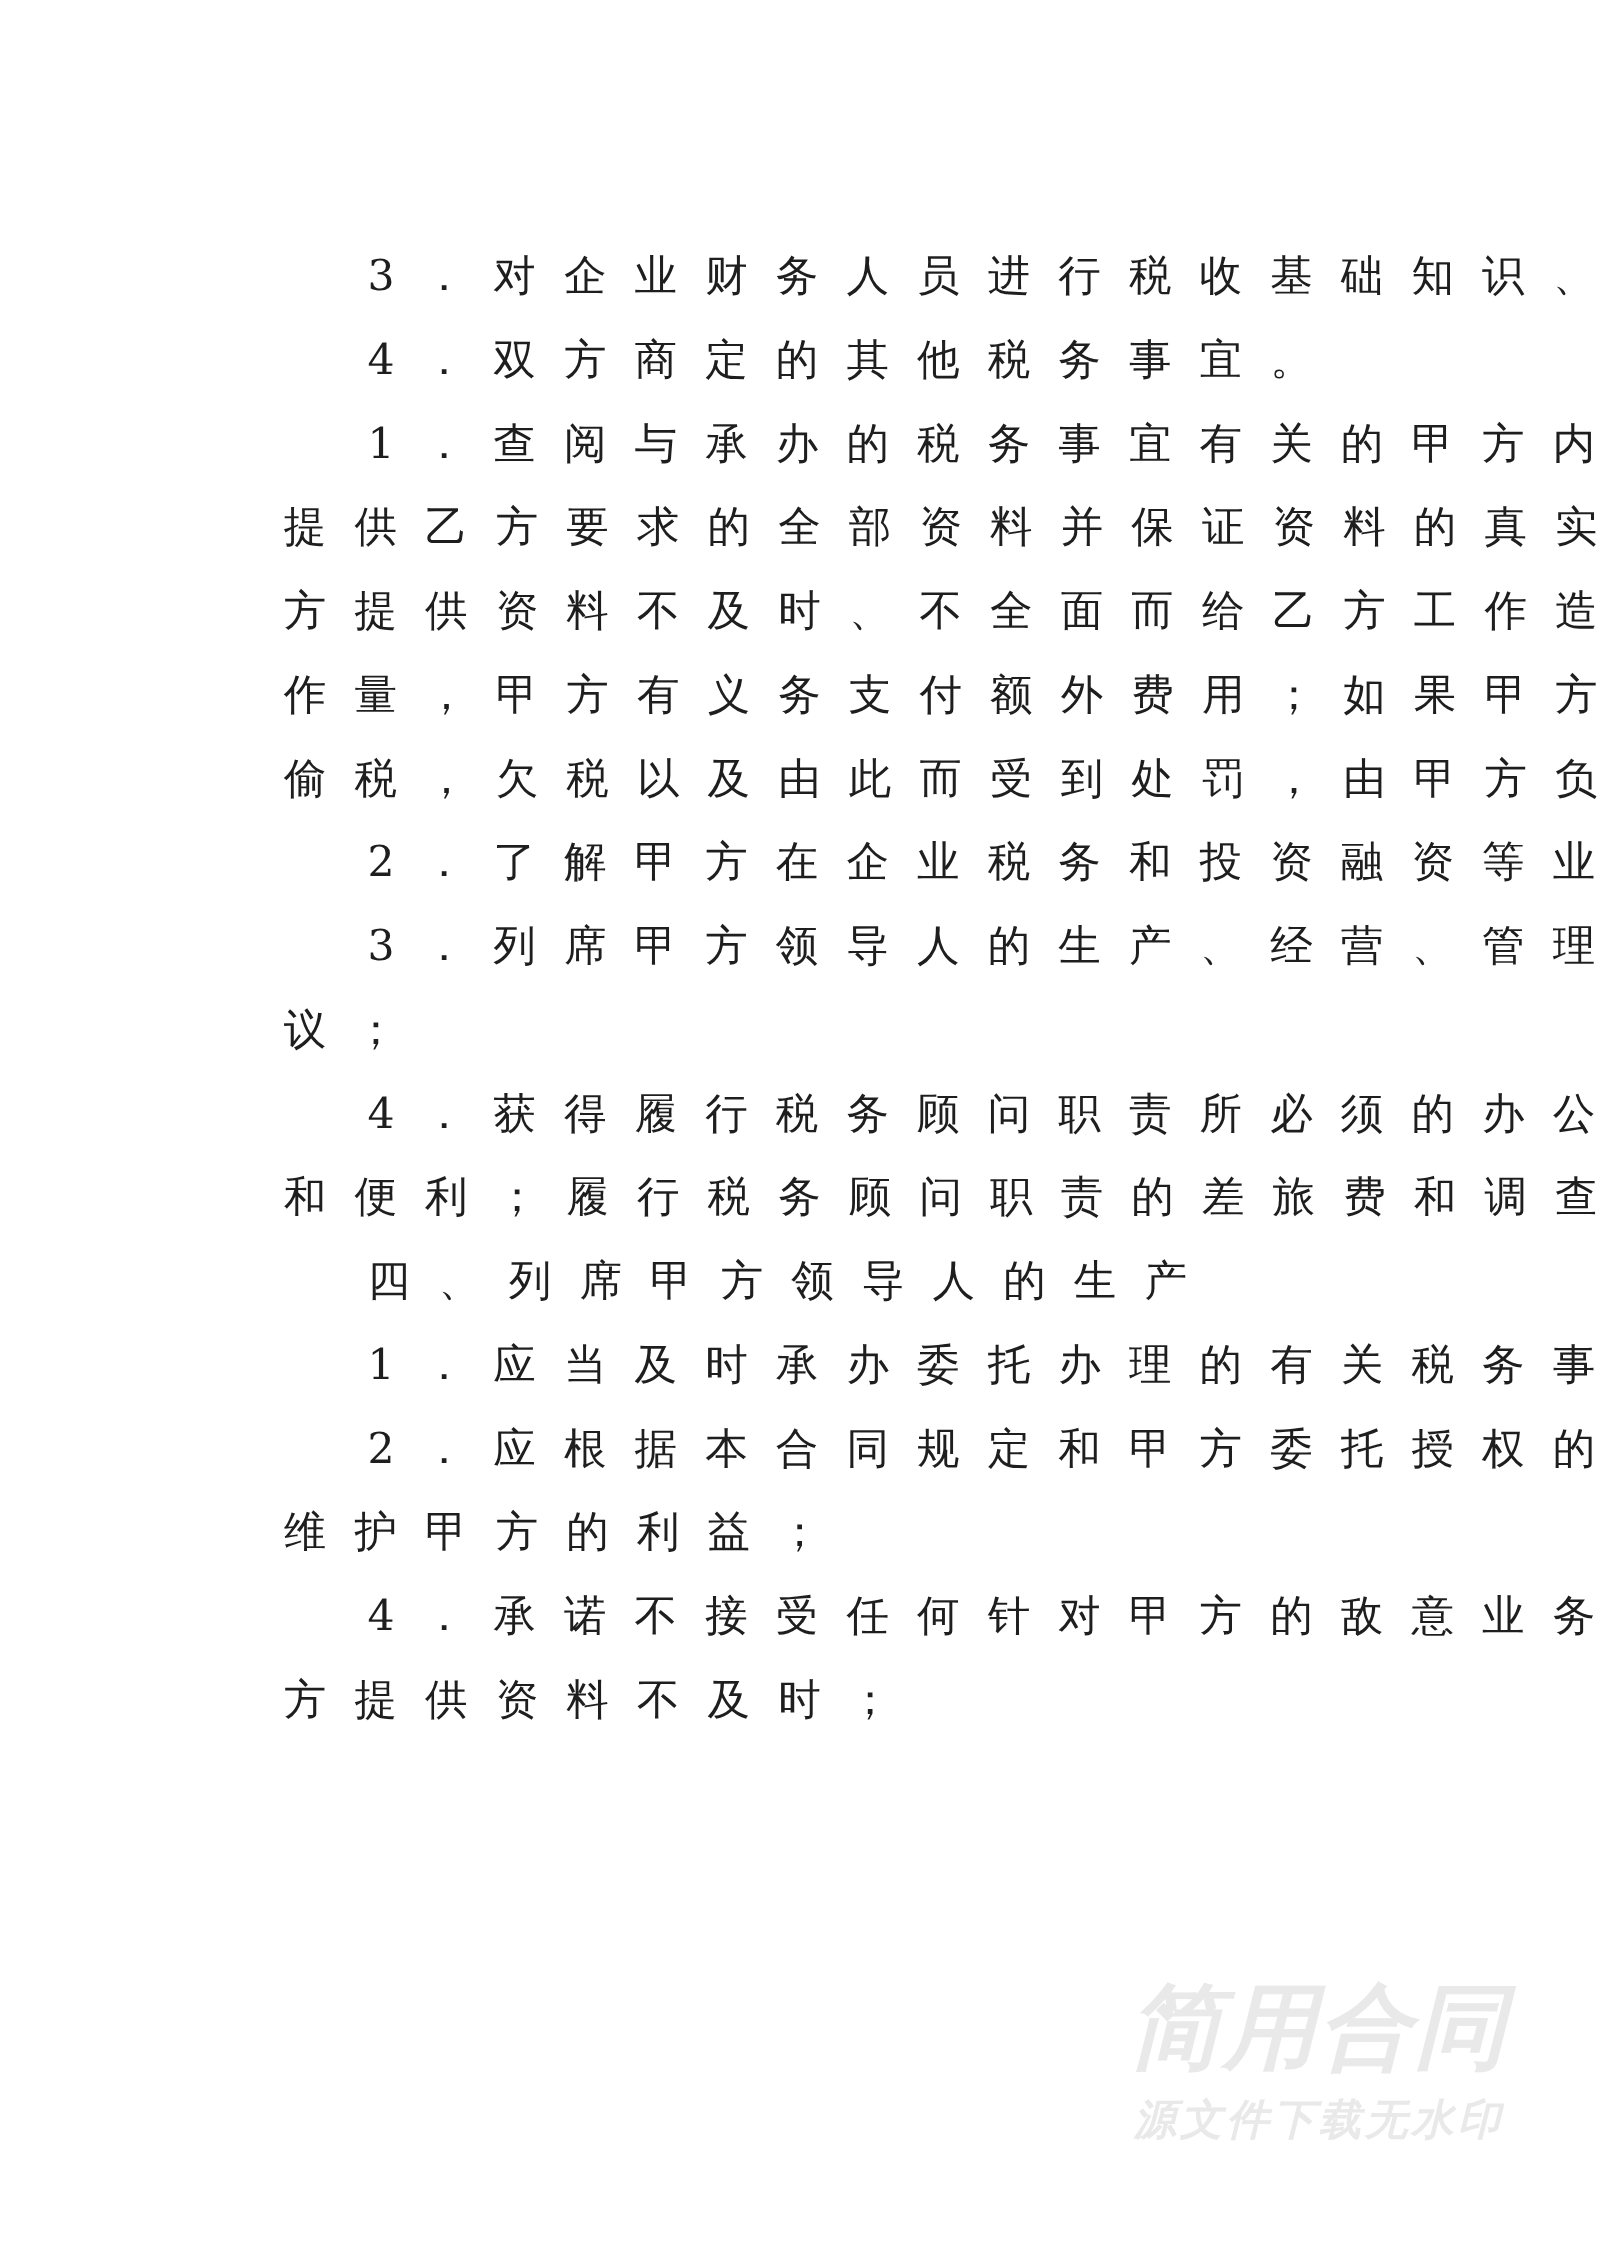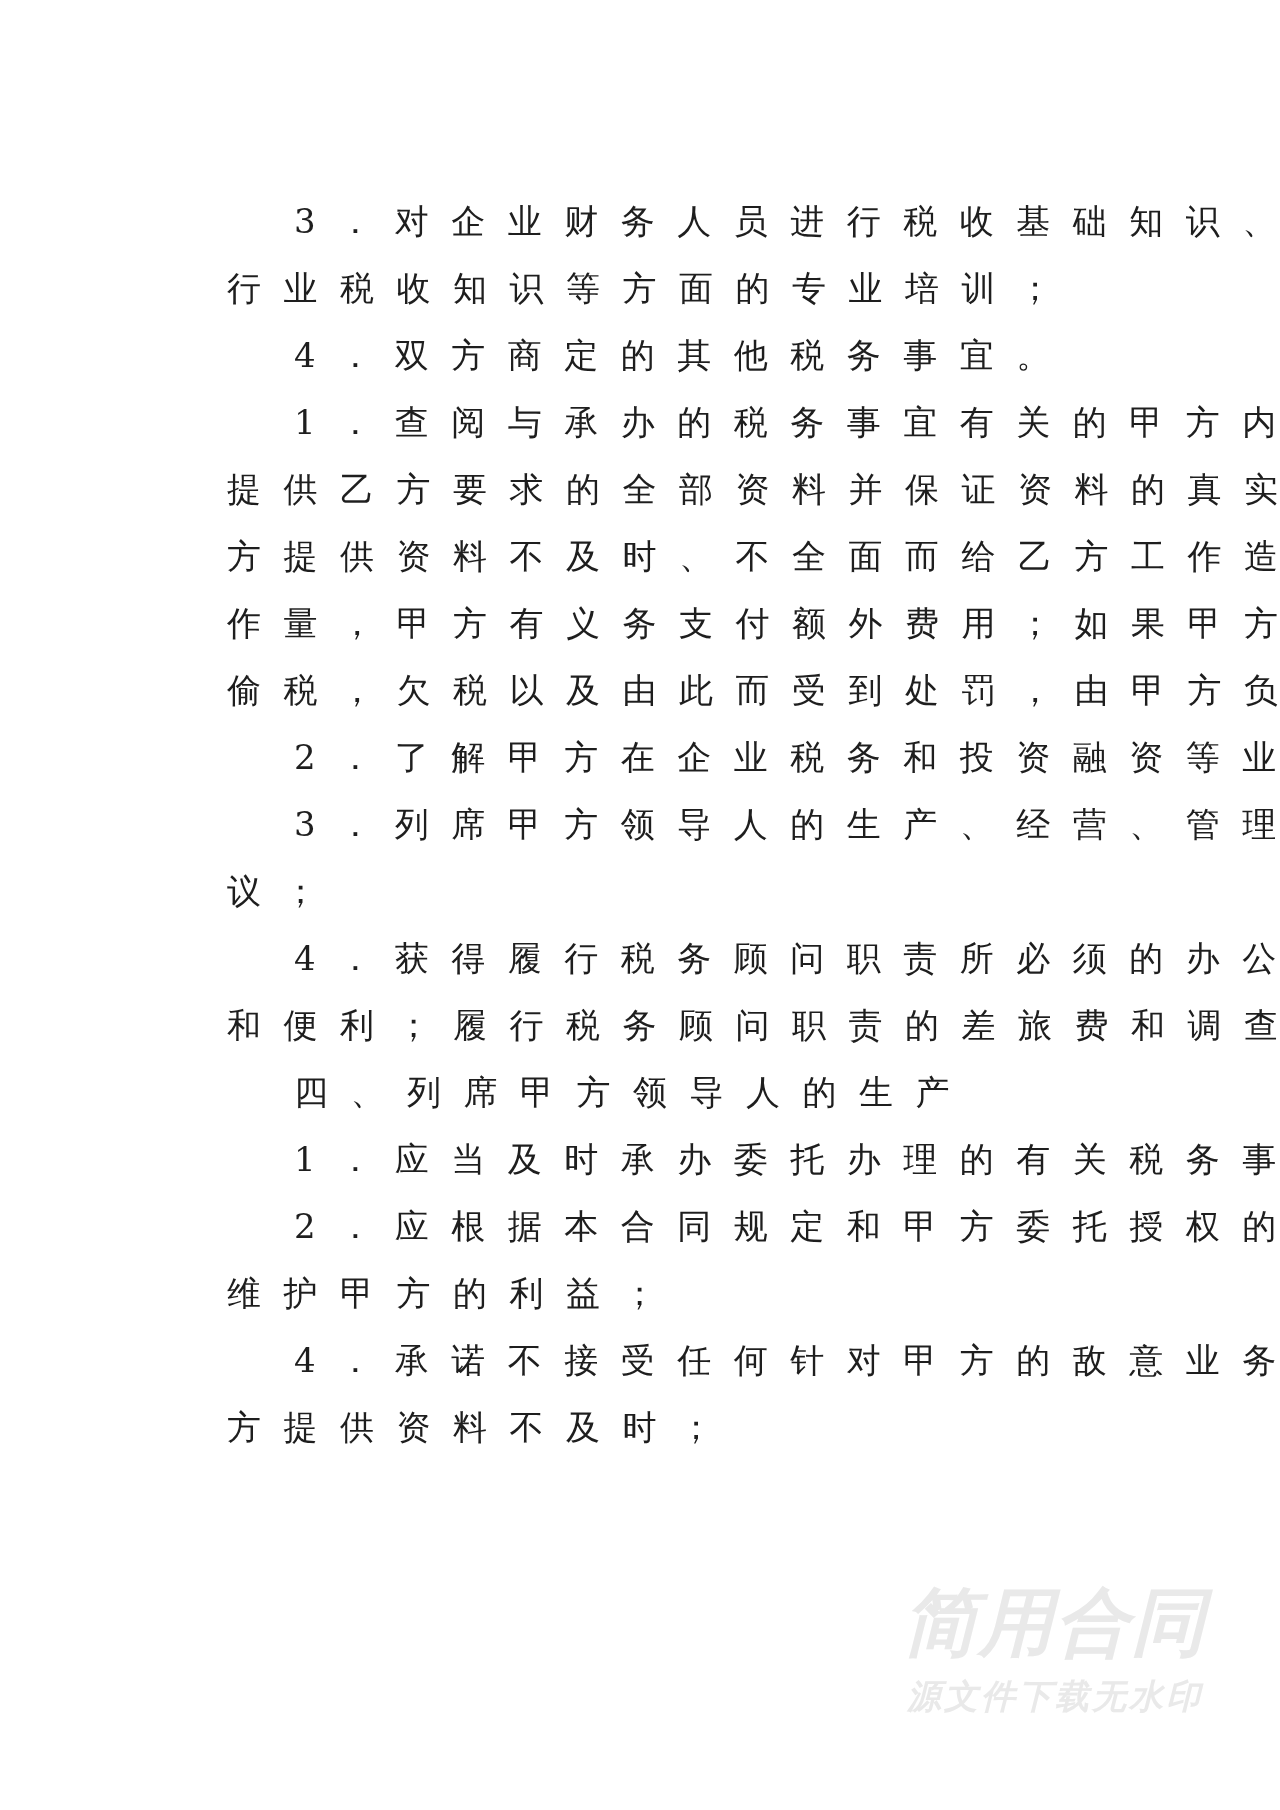--- a/index.html
+++ b/index.html
@@ -29,21 +29,20 @@
   }
   .wm-title { font-size: 74px; line-height: 84px; letter-spacing: 2px; }
   .wm-sub { font-size: 34px; line-height: 48px; letter-spacing: 3px; margin-top: 8px; }
 </style>
 </head>
 <body>
 
 <div class="page">
   <div class="content">
     <div class="line indent">3．对企业财务人员进行税收基础知识、税收新政策、纳税程序、</div>
-    <div class="line">行业税收知识等方面的专业培训；</div>
     <div class="line indent">4．双方商定的其他税务事宜。</div>
     <div class="line indent">1．查阅与承办的税务事宜有关的甲方内部文件和资料；甲方应</div>
     <div class="line">提供乙方要求的全部资料并保证资料的真实，合法，完整。如果因甲</div>
     <div class="line">方提供资料不及时、不全面而给乙方工作造成重复，由此产生附加工</div>
     <div class="line">作量，甲方有义务支付额外费用；如果甲方提供的资料不真实，造成</div>
     <div class="line">偷税，欠税以及由此而受到处罚，由甲方负完全责任；</div>
     <div class="line indent">2．了解甲方在企业税务和投资融资等业务方面的实际情况；</div>
     <div class="line indent">3．列席甲方领导人的生产、经营、管理和对外活动中的有关会</div>
     <div class="line">议；</div>
     <div class="line indent">4．获得履行税务顾问职责所必须的办公、交通及其他工作条件</div>

